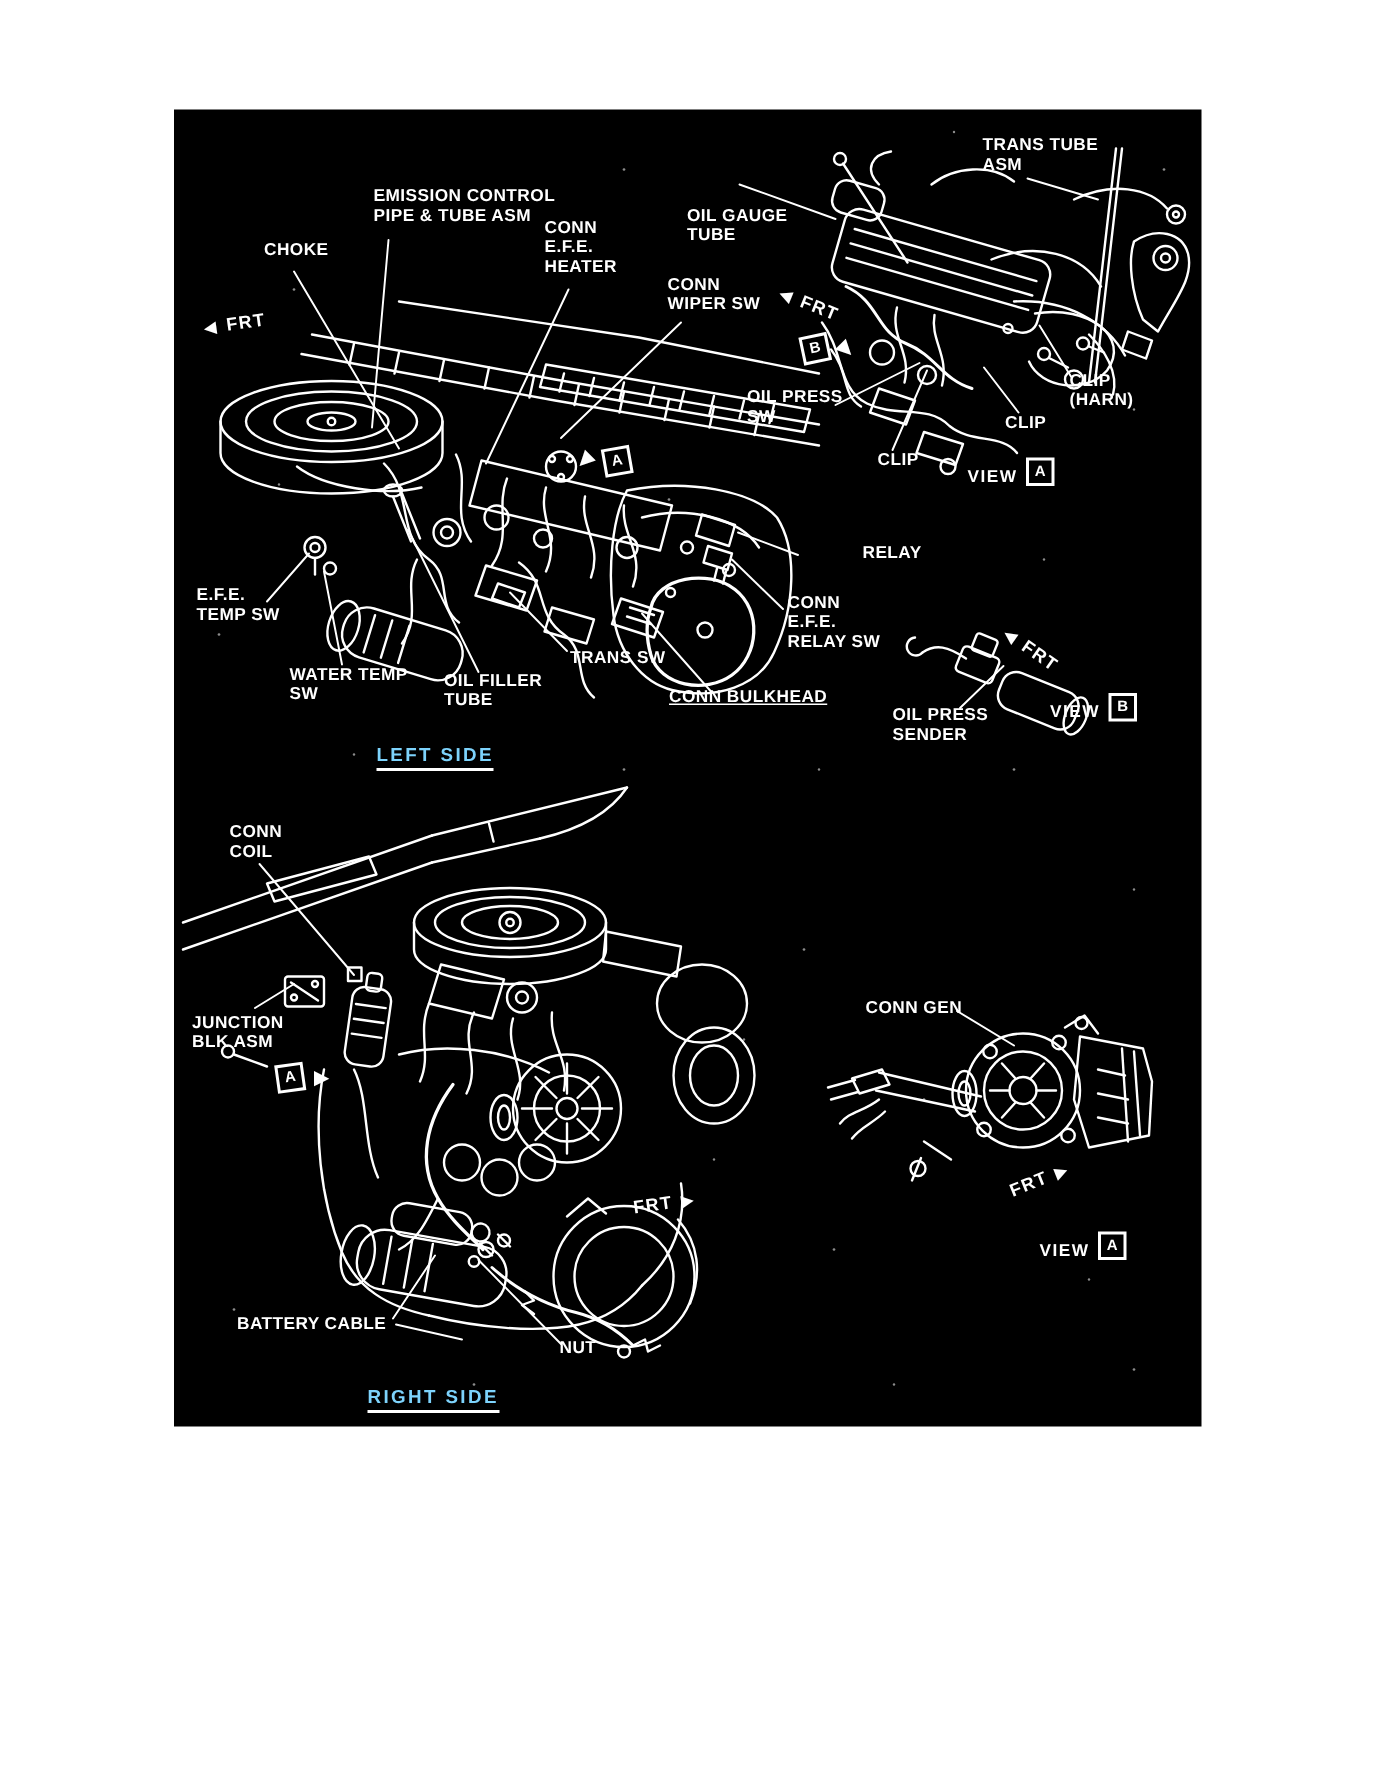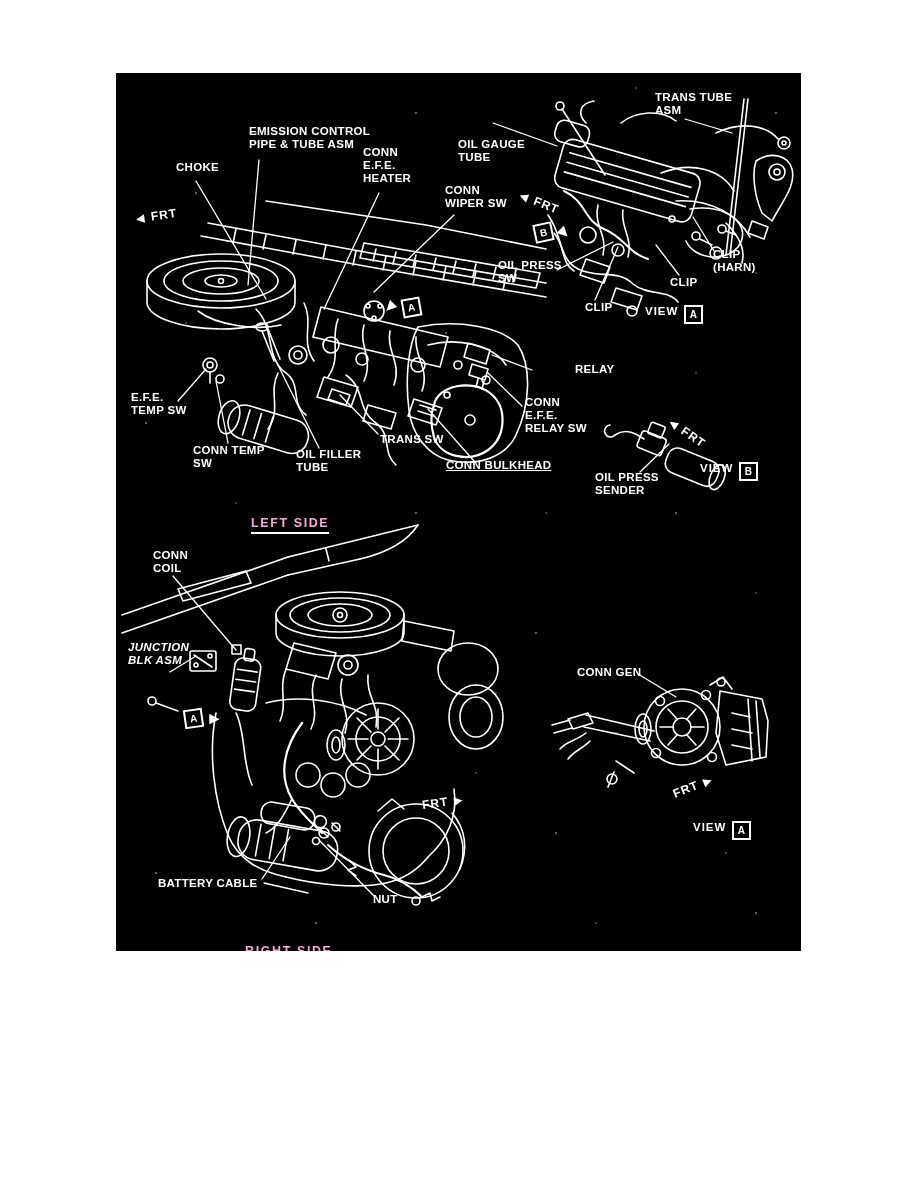--- a/index.html
+++ b/index.html
@@ -3,23 +3,23 @@
 <meta charset="utf-8">
 <style>
   html,body{margin:0;padding:0;}
   body{width:918px;height:1188px;background:#ffffff;position:relative;
        font-family:"Liberation Sans",sans-serif;}
   .sheet{position:absolute;left:0;top:0;width:918px;height:1188px;background:#ffffff;}
   .panel{position:absolute;left:116px;top:73px;width:685px;height:878px;background:#000000;overflow:hidden;}
   .panel svg{position:absolute;left:0;top:0;}
   .lbl{position:absolute;color:#fff;font-weight:bold;font-size:11.5px;line-height:13px;
        letter-spacing:.3px;white-space:pre-line;}
-  .title{position:absolute;color:#f9a8d4;font-weight:bold;font-size:12.5px;letter-spacing:1.6px;
-         border-bottom:2px solid #fff;padding-bottom:2px;white-space:nowrap;margin-top:20px;}
-  .viewlbl{position:absolute;display:flex;gap:6px;align-items:flex-start;color:#fff;
+  .title{position:absolute;color:#7dd3fc;font-weight:bold;font-size:12.5px;letter-spacing:1.6px;
+         border-bottom:2px solid #fff;padding-bottom:2px;white-space:nowrap;}
+  .viewlbl{position:absolute;display:flex;gap:6px;align-items:flex-end;color:#fff;
            font-weight:bold;font-size:11.5px;letter-spacing:1px;}
   .box{display:inline-flex;width:15px;height:15px;border:2px solid #fff;align-items:center;
        justify-content:center;font-weight:bold;font-size:10px;color:#fff;background:#000;}
   .marker{position:absolute;display:flex;gap:3px;align-items:center;}
   .frt{position:absolute;display:flex;gap:3px;align-items:center;color:#fff;
        font-weight:bold;font-size:12px;letter-spacing:1px;}
   .arrow{color:#fff;font-size:14px;line-height:1;display:inline-block;}
 </style>
 </head>
 <body>
@@ -312,21 +312,21 @@
     <div class="lbl" style="left:100px;top:52px;margin-left:33px;">EMISSION CONTROL
 PIPE &amp; TUBE ASM</div>
     <div class="lbl" style="left:60px;top:88px;">CHOKE</div>
     <div class="lbl" style="left:247px;top:73px;">CONN
 E.F.E.
 HEATER</div>
     <div class="lbl" style="left:329px;top:111px;">CONN
 WIPER SW</div>
     <div class="lbl" style="left:15px;top:318px;">E.F.E.
 TEMP SW</div>
-    <div class="lbl" style="left:77px;top:371px;">CONN TEMP
+    <div class="lbl" style="left:77px;top:371px;">WATER TEMP
 SW</div>
     <div class="lbl" style="left:180px;top:375px;">OIL FILLER
 TUBE</div>
     <div class="lbl" style="left:264px;top:360px;">TRANS SW</div>
     <div class="lbl" style="left:330px;top:386px;text-decoration:underline;">CONN BULKHEAD</div>
     <div class="lbl" style="left:420px;top:290px;padding-left:39px;">RELAY</div>
     <div class="lbl" style="left:409px;top:323px;">CONN
 E.F.E.
 RELAY SW</div>
     <div class="title" style="left:135px;top:423px;">LEFT SIDE</div>
@@ -369,21 +369,21 @@
       <span class="arrow">◄</span>
       <span>FRT</span>
     </div>
     <div class="viewlbl" style="left:584px;top:389px;">
       <span>VIEW</span>
       <span class="box">B</span>
     </div>
 
     <div class="lbl" style="left:37px;top:476px;">CONN
 COIL</div>
-    <div class="lbl" style="left:12px;top:568px;font-style:italic;">JUNCTION
+    <div class="lbl" style="left:12px;top:603px;">JUNCTION
 BLK ASM</div>
     <div class="lbl" style="left:42px;top:804px;">BATTERY CABLE</div>
     <div class="lbl" style="left:257px;top:820px;">NUT</div>
     <div class="title" style="left:129px;top:851px;">RIGHT SIDE</div>
     <div class="marker" style="left:68px;top:636px;">
       <span class="box" style="transform:rotate(-8deg);">A</span>
       <span class="arrow" style="font-size:17px;">►</span>
     </div>
     <div class="frt" style="left:306px;top:722px;transform:rotate(-8deg);">
       <span>FRT</span>

